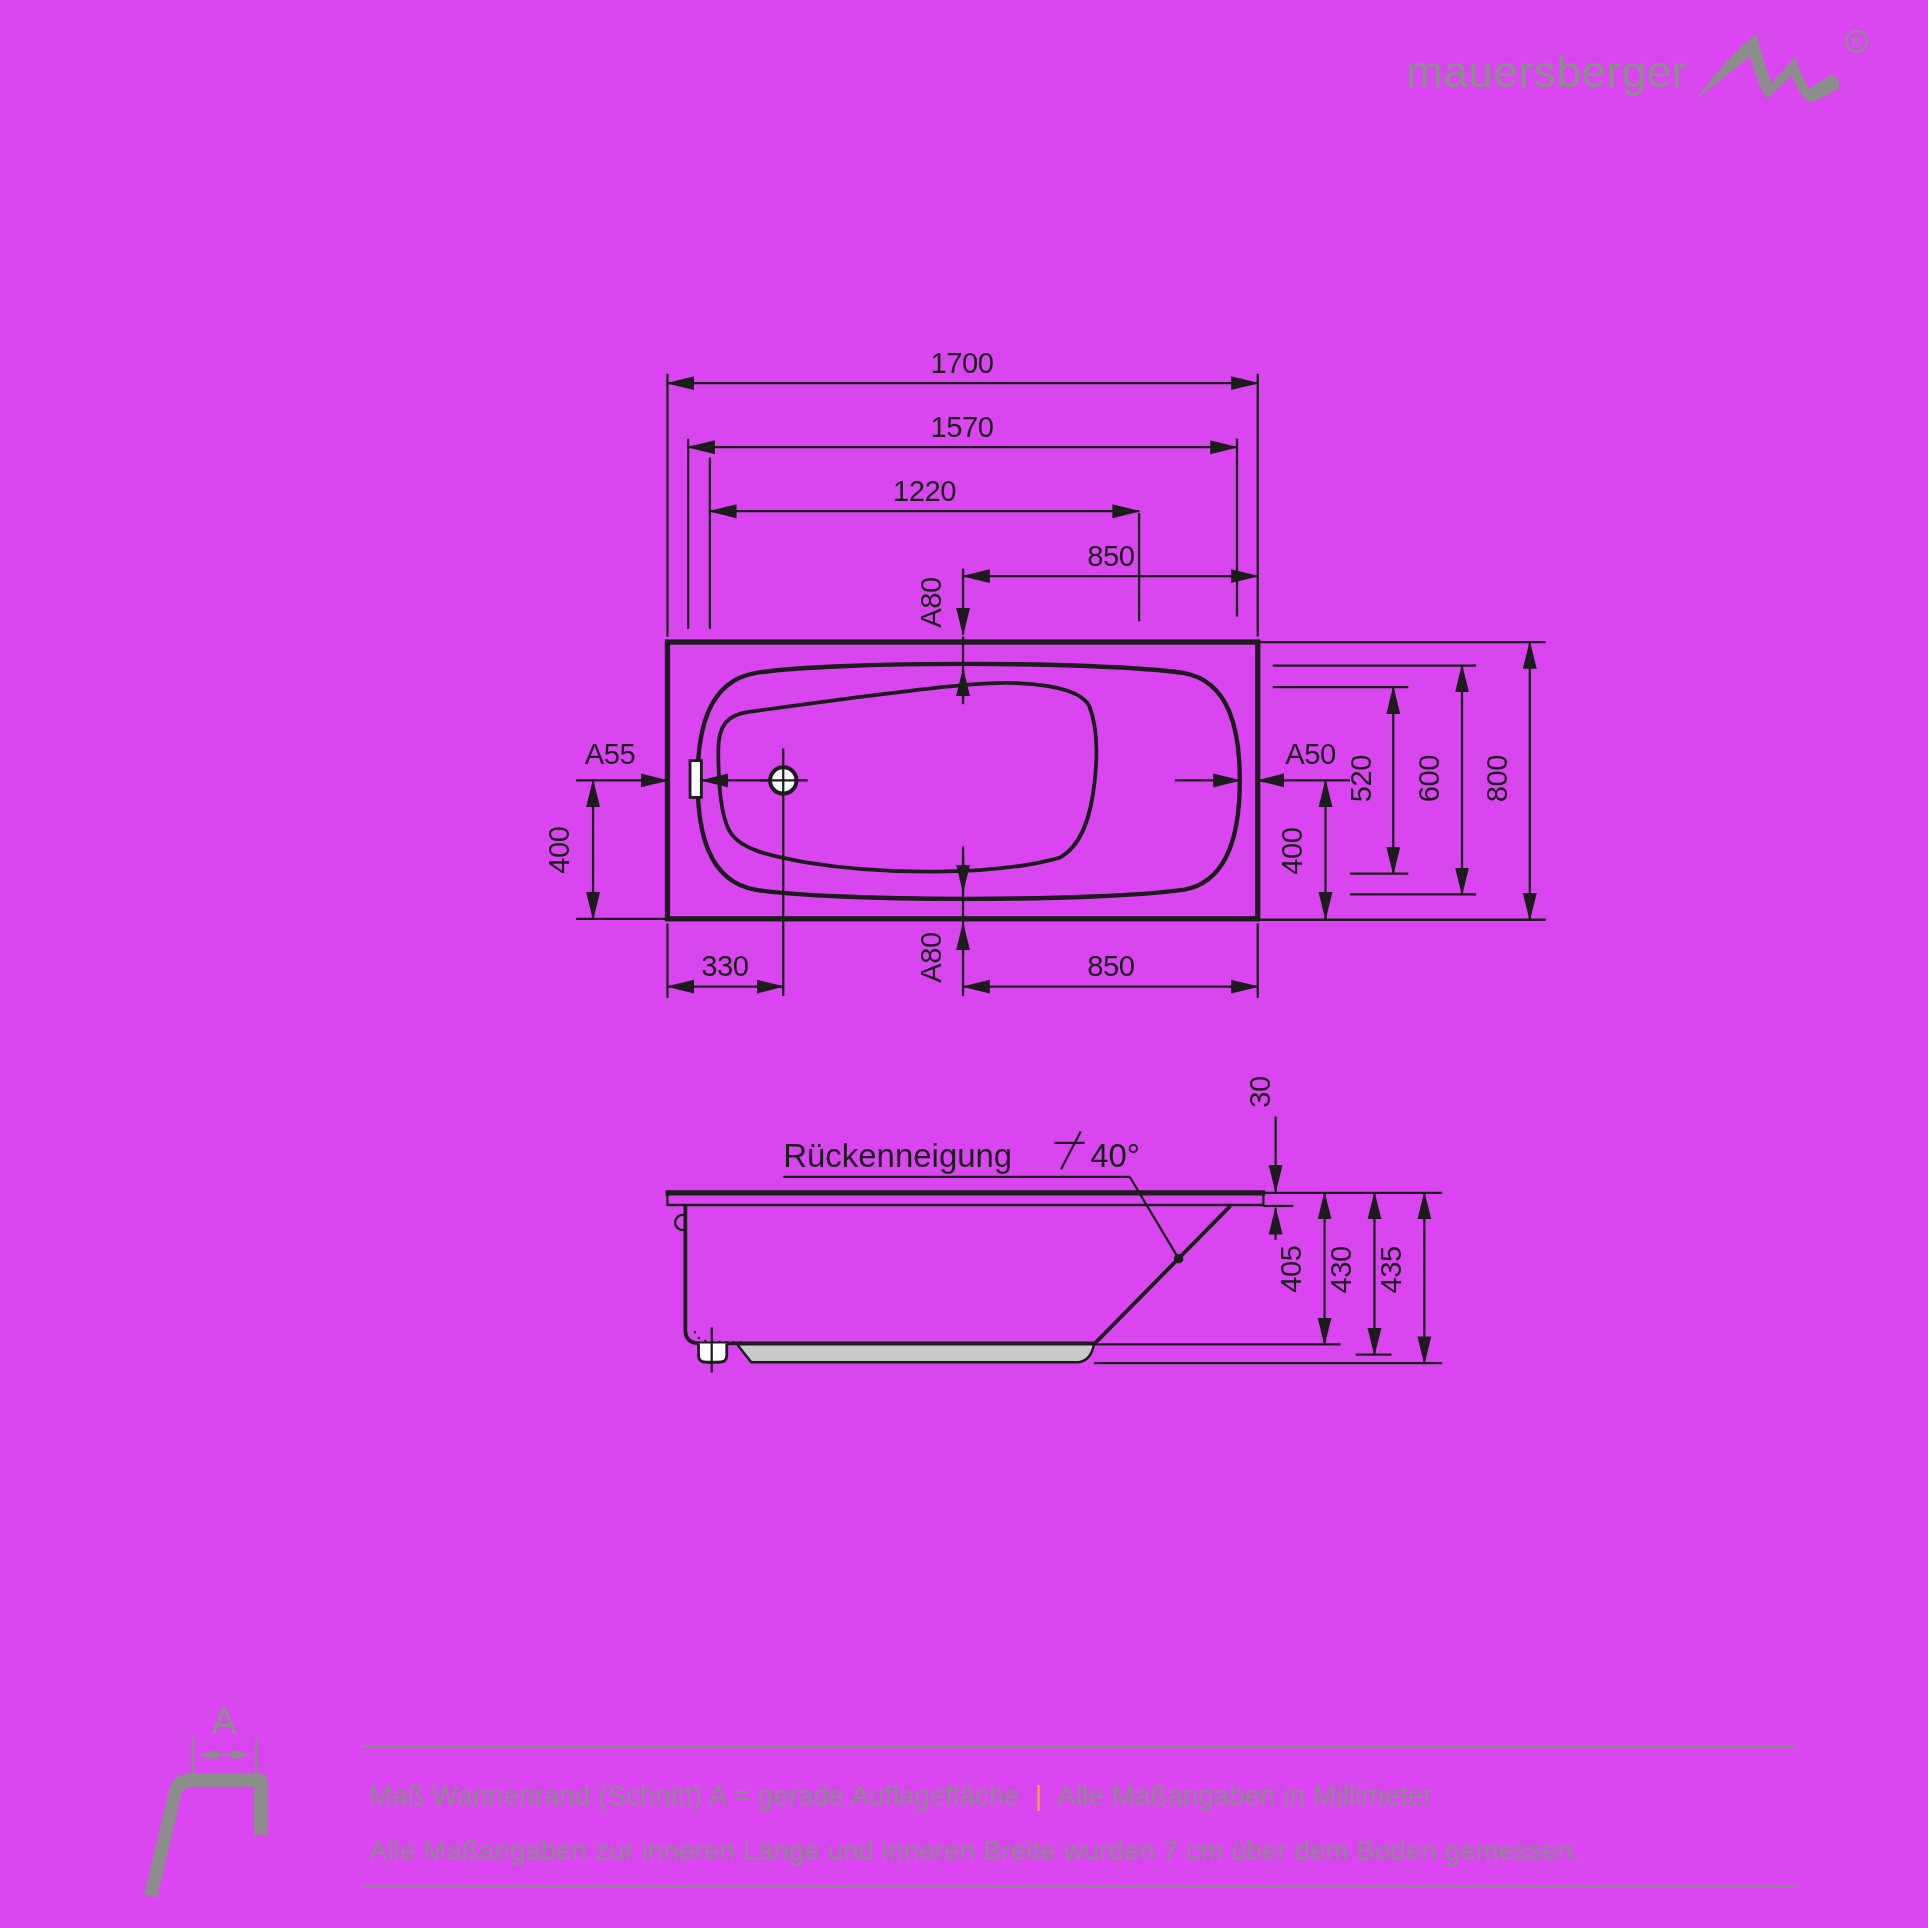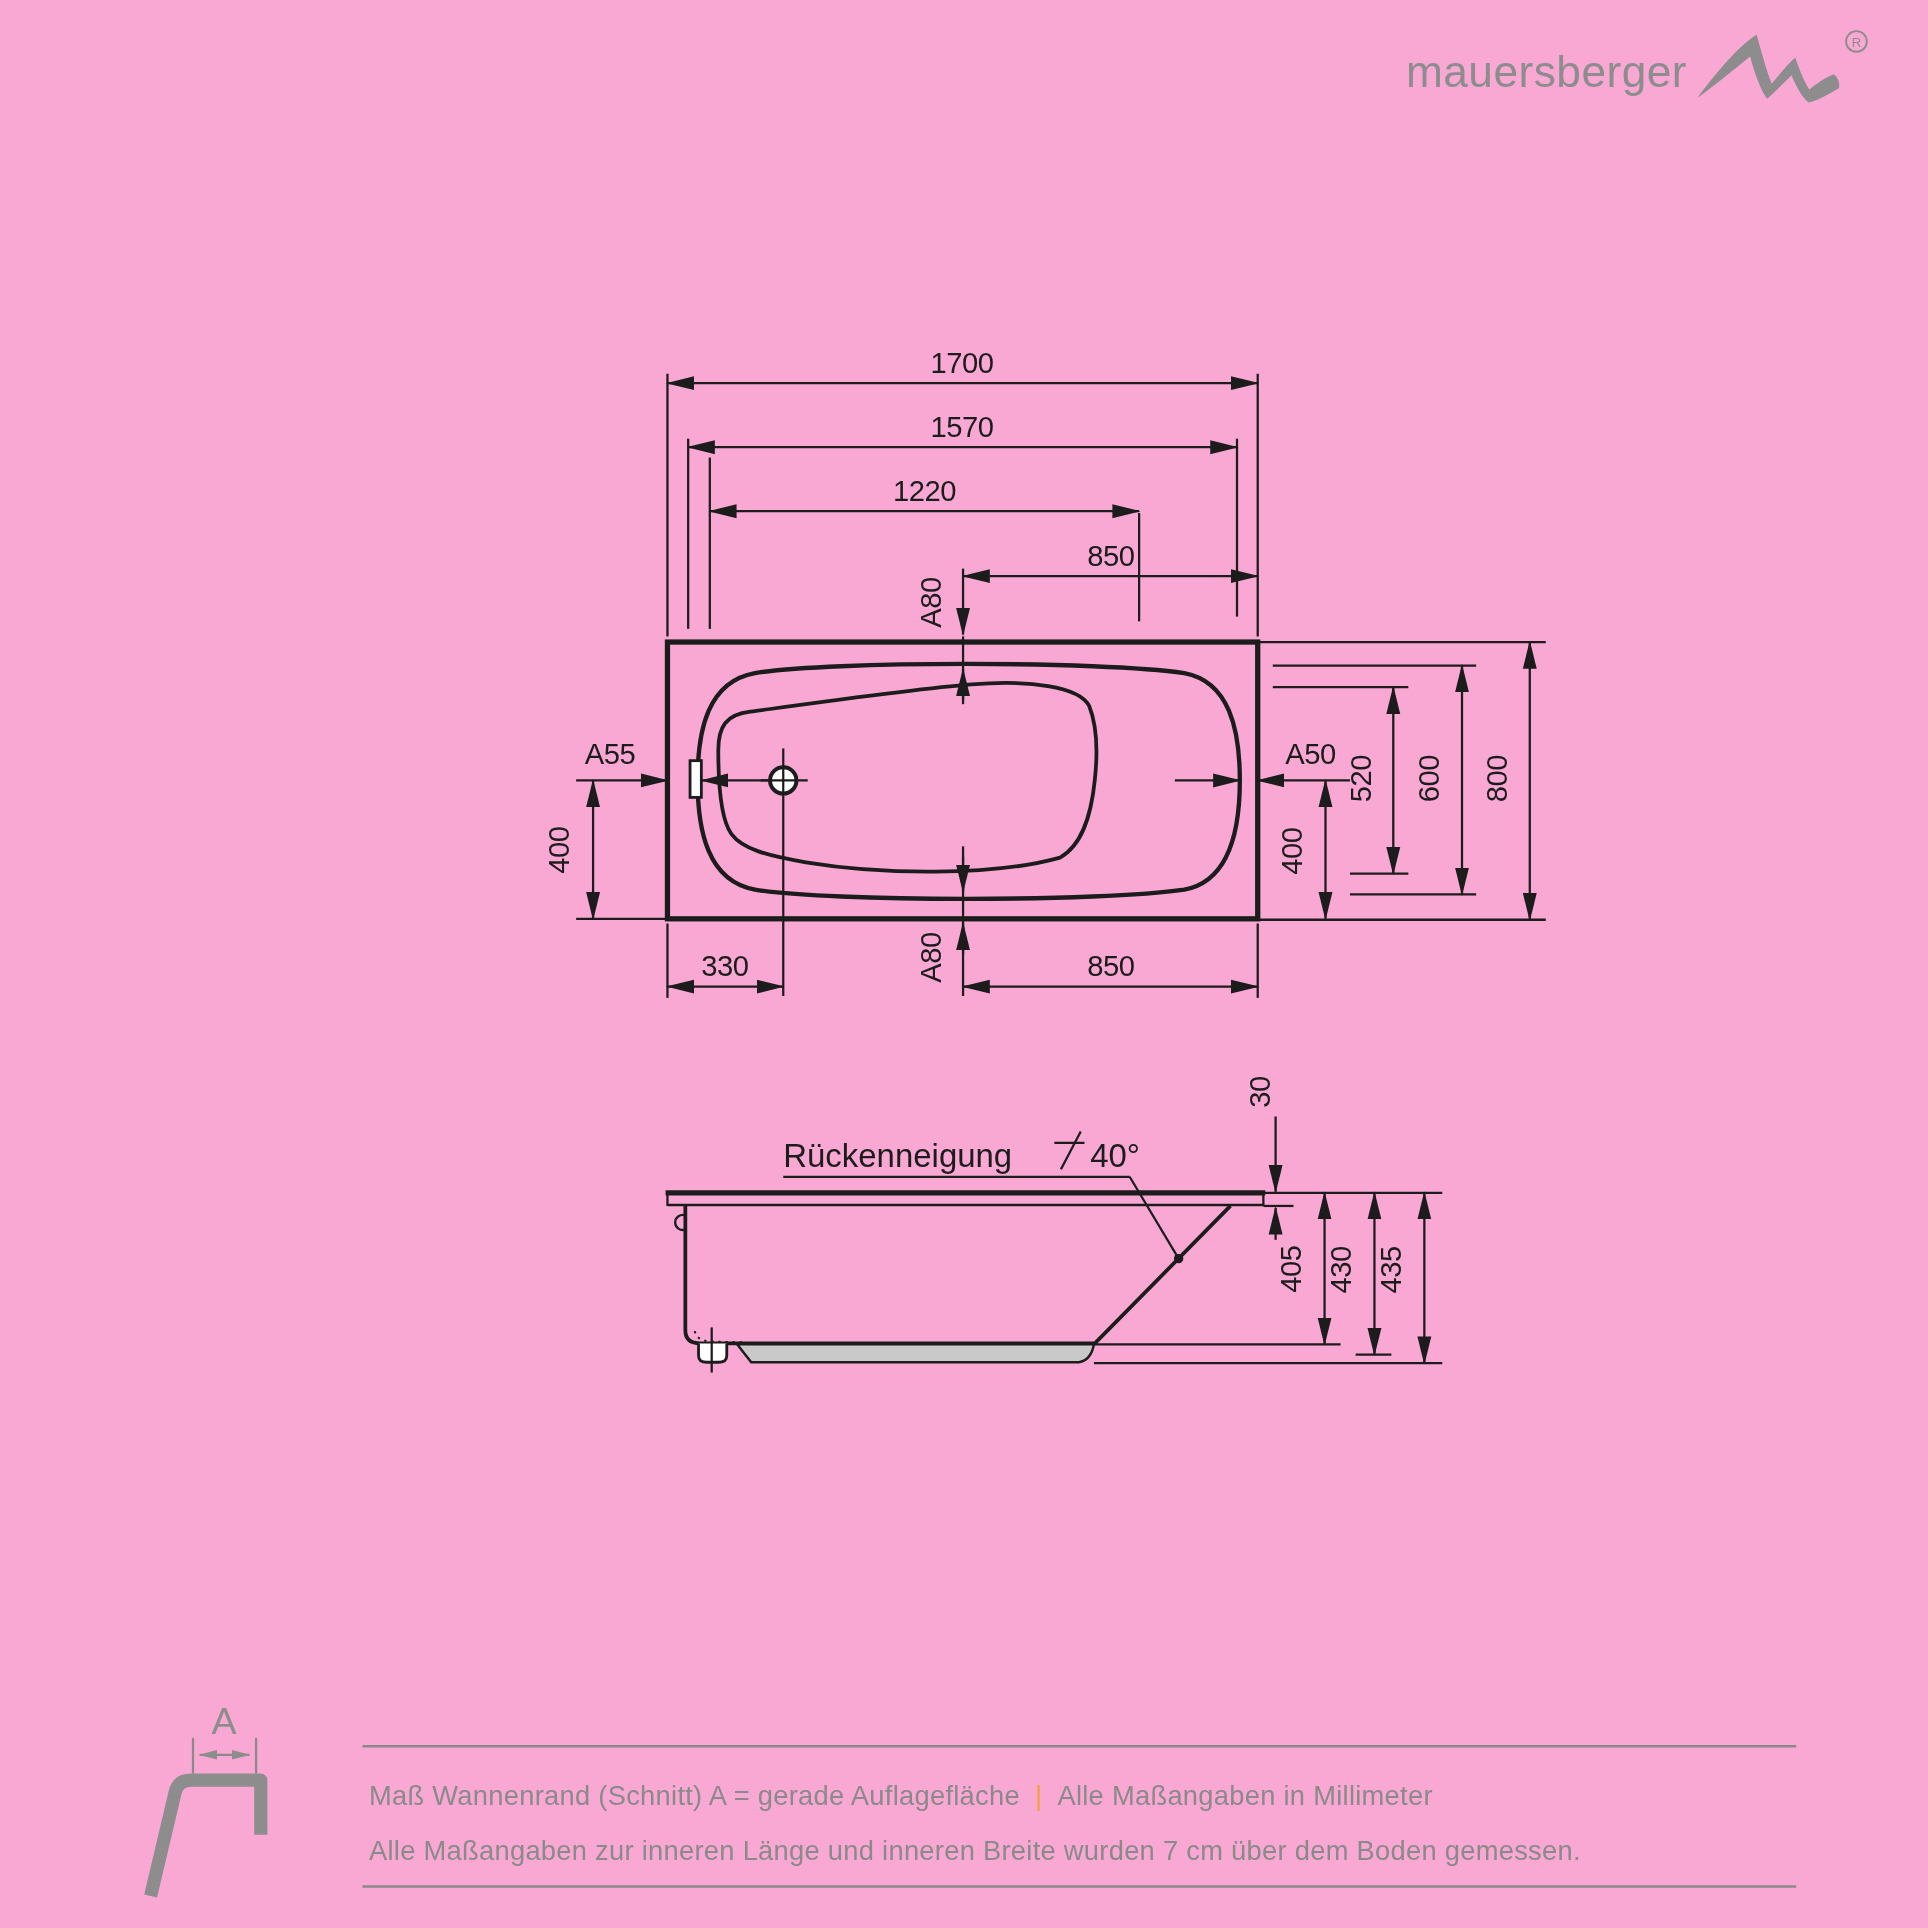--- a/index.html
+++ b/index.html
@@ -1,16 +1,16 @@
 <!DOCTYPE html>
 <html style="font-size:15px"><head>
 <meta charset="utf-8">
 <style>
   html,body{margin:0;padding:0;background:#ffffff;}
-  .page{width:1928px;height:1928px;position:relative;background:#f9a8d4;overflow:hidden;}
+  .page{width:1928px;height:1928px;position:relative;background:#d946ef;overflow:hidden;}
   svg{display:block;}
   text{font-family:"Liberation Sans", sans-serif;fill:#1c1c1c;}
   .dim{font-size:31px;letter-spacing:-0.5px;}
   .note{font-size:35px;}
   .gray-t{fill:#8d8d8d;}
   .foot{font-size:29px;fill:#8a8a8a;letter-spacing:0.3px;}
   .brand{font-size:47px;fill:#8d8d8d;letter-spacing:0.5px;}
   .ln{stroke:#1c1c1c;stroke-width:2.4;fill:none;}
   .md{stroke:#1c1c1c;stroke-width:4;fill:none;}
   .rim{stroke:#1c1c1c;stroke-width:4.6;fill:none;}

